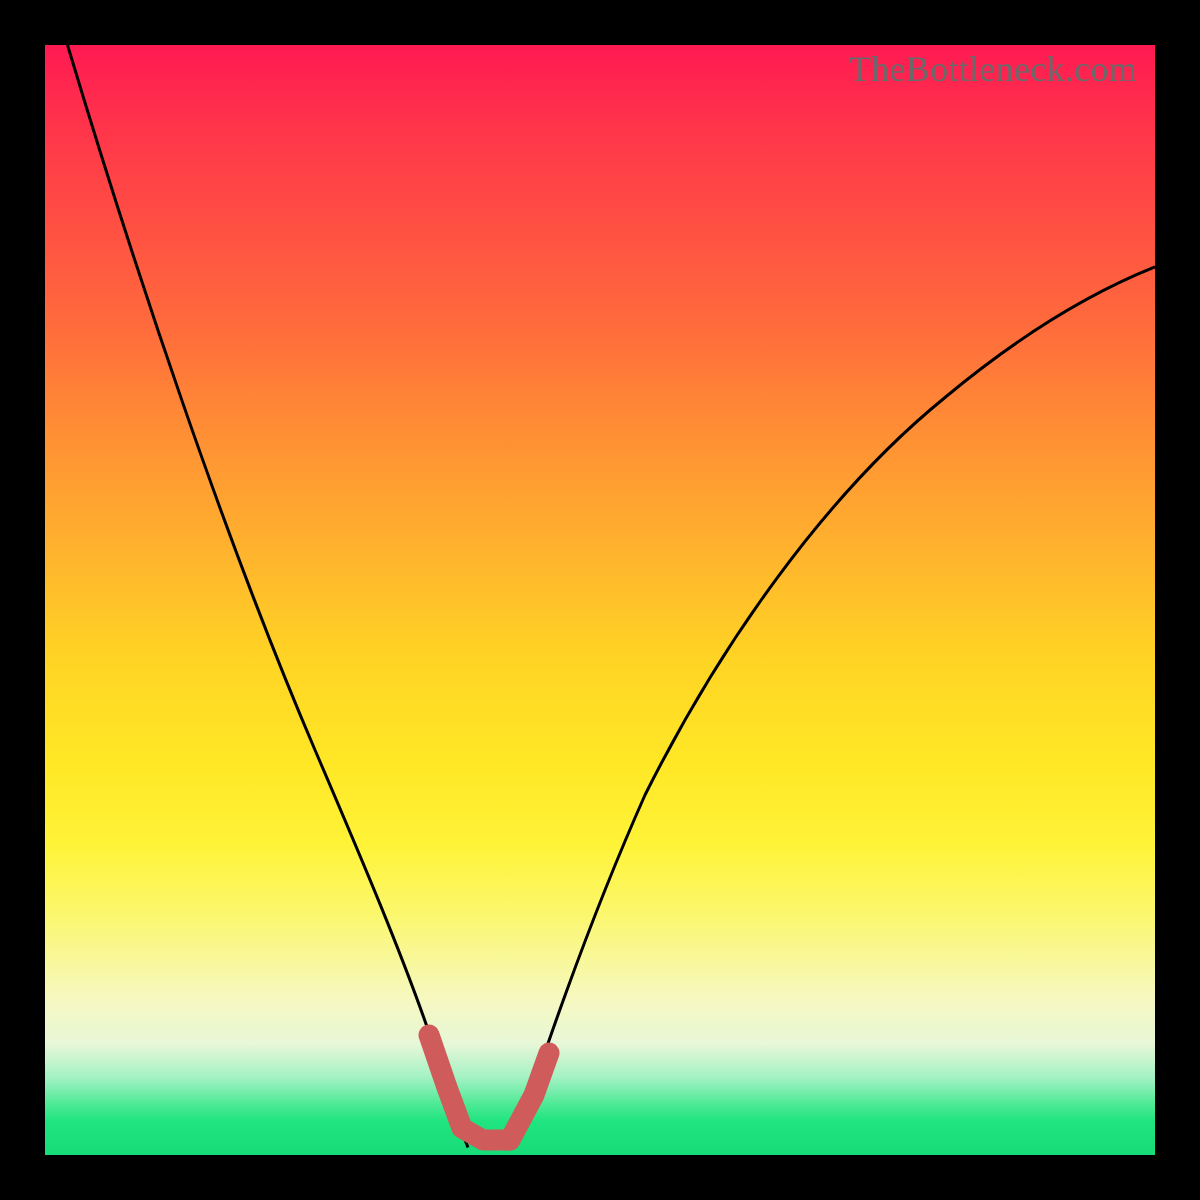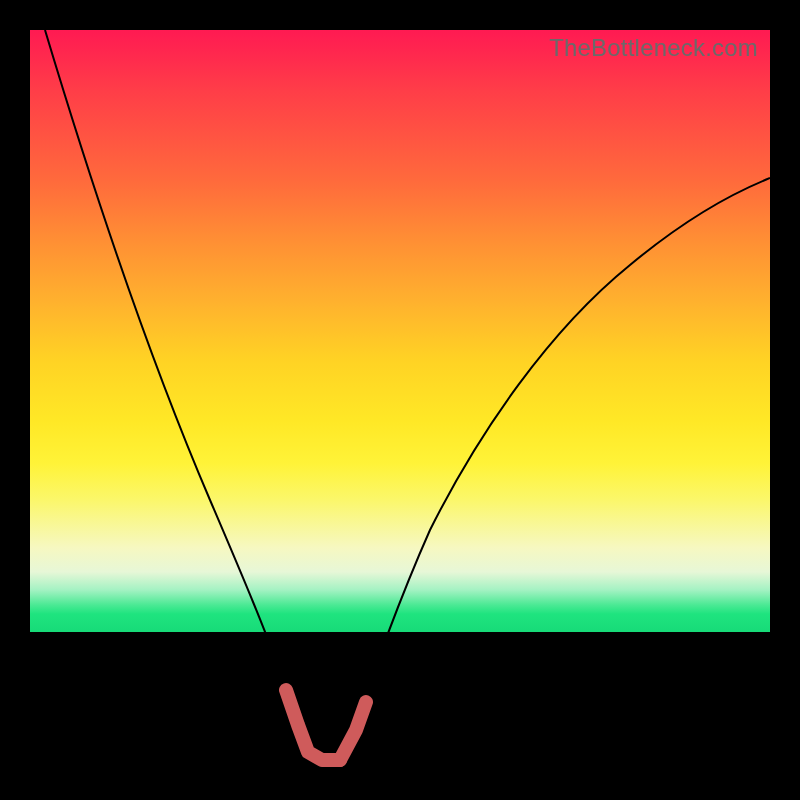--- a/index.html
+++ b/index.html
@@ -9,39 +9,40 @@
     height: 800px;
     background: #000;
     overflow: hidden;
     font-family: Arial, Helvetica, sans-serif;
   }
   .frame {
     position: absolute;
     left: 30px;
     top: 30px;
     width: 740px;
-    height: 602px;
+    height: 740px;
     
     background: linear-gradient(to bottom,
       #ff1a52 0%,
       #ff3d48 10%,
       #ff6a3c 25%,
       #ff8f34 35%,
       #ffb12e 45%,
       #ffd324 55%,
       #ffe826 65%,
       #fff338 72%,
       #fbf76a 78%,
       #f6f8c1 86%,
       #e7f7d7 90%,
       #a4f2c3 93%,
       #4be994 95.5%,
       #1fe47f 97%,
       #17db78 100%
     );
+    font-family: Liberation Serif, serif;
   }
   .watermark {
     position: absolute;
     top: 4px;
     right: 12px;
     color: #6a6a6a;
     font-size: 24px;
     font-weight: 500;
     letter-spacing: 0.2px;
     z-index: 5;

